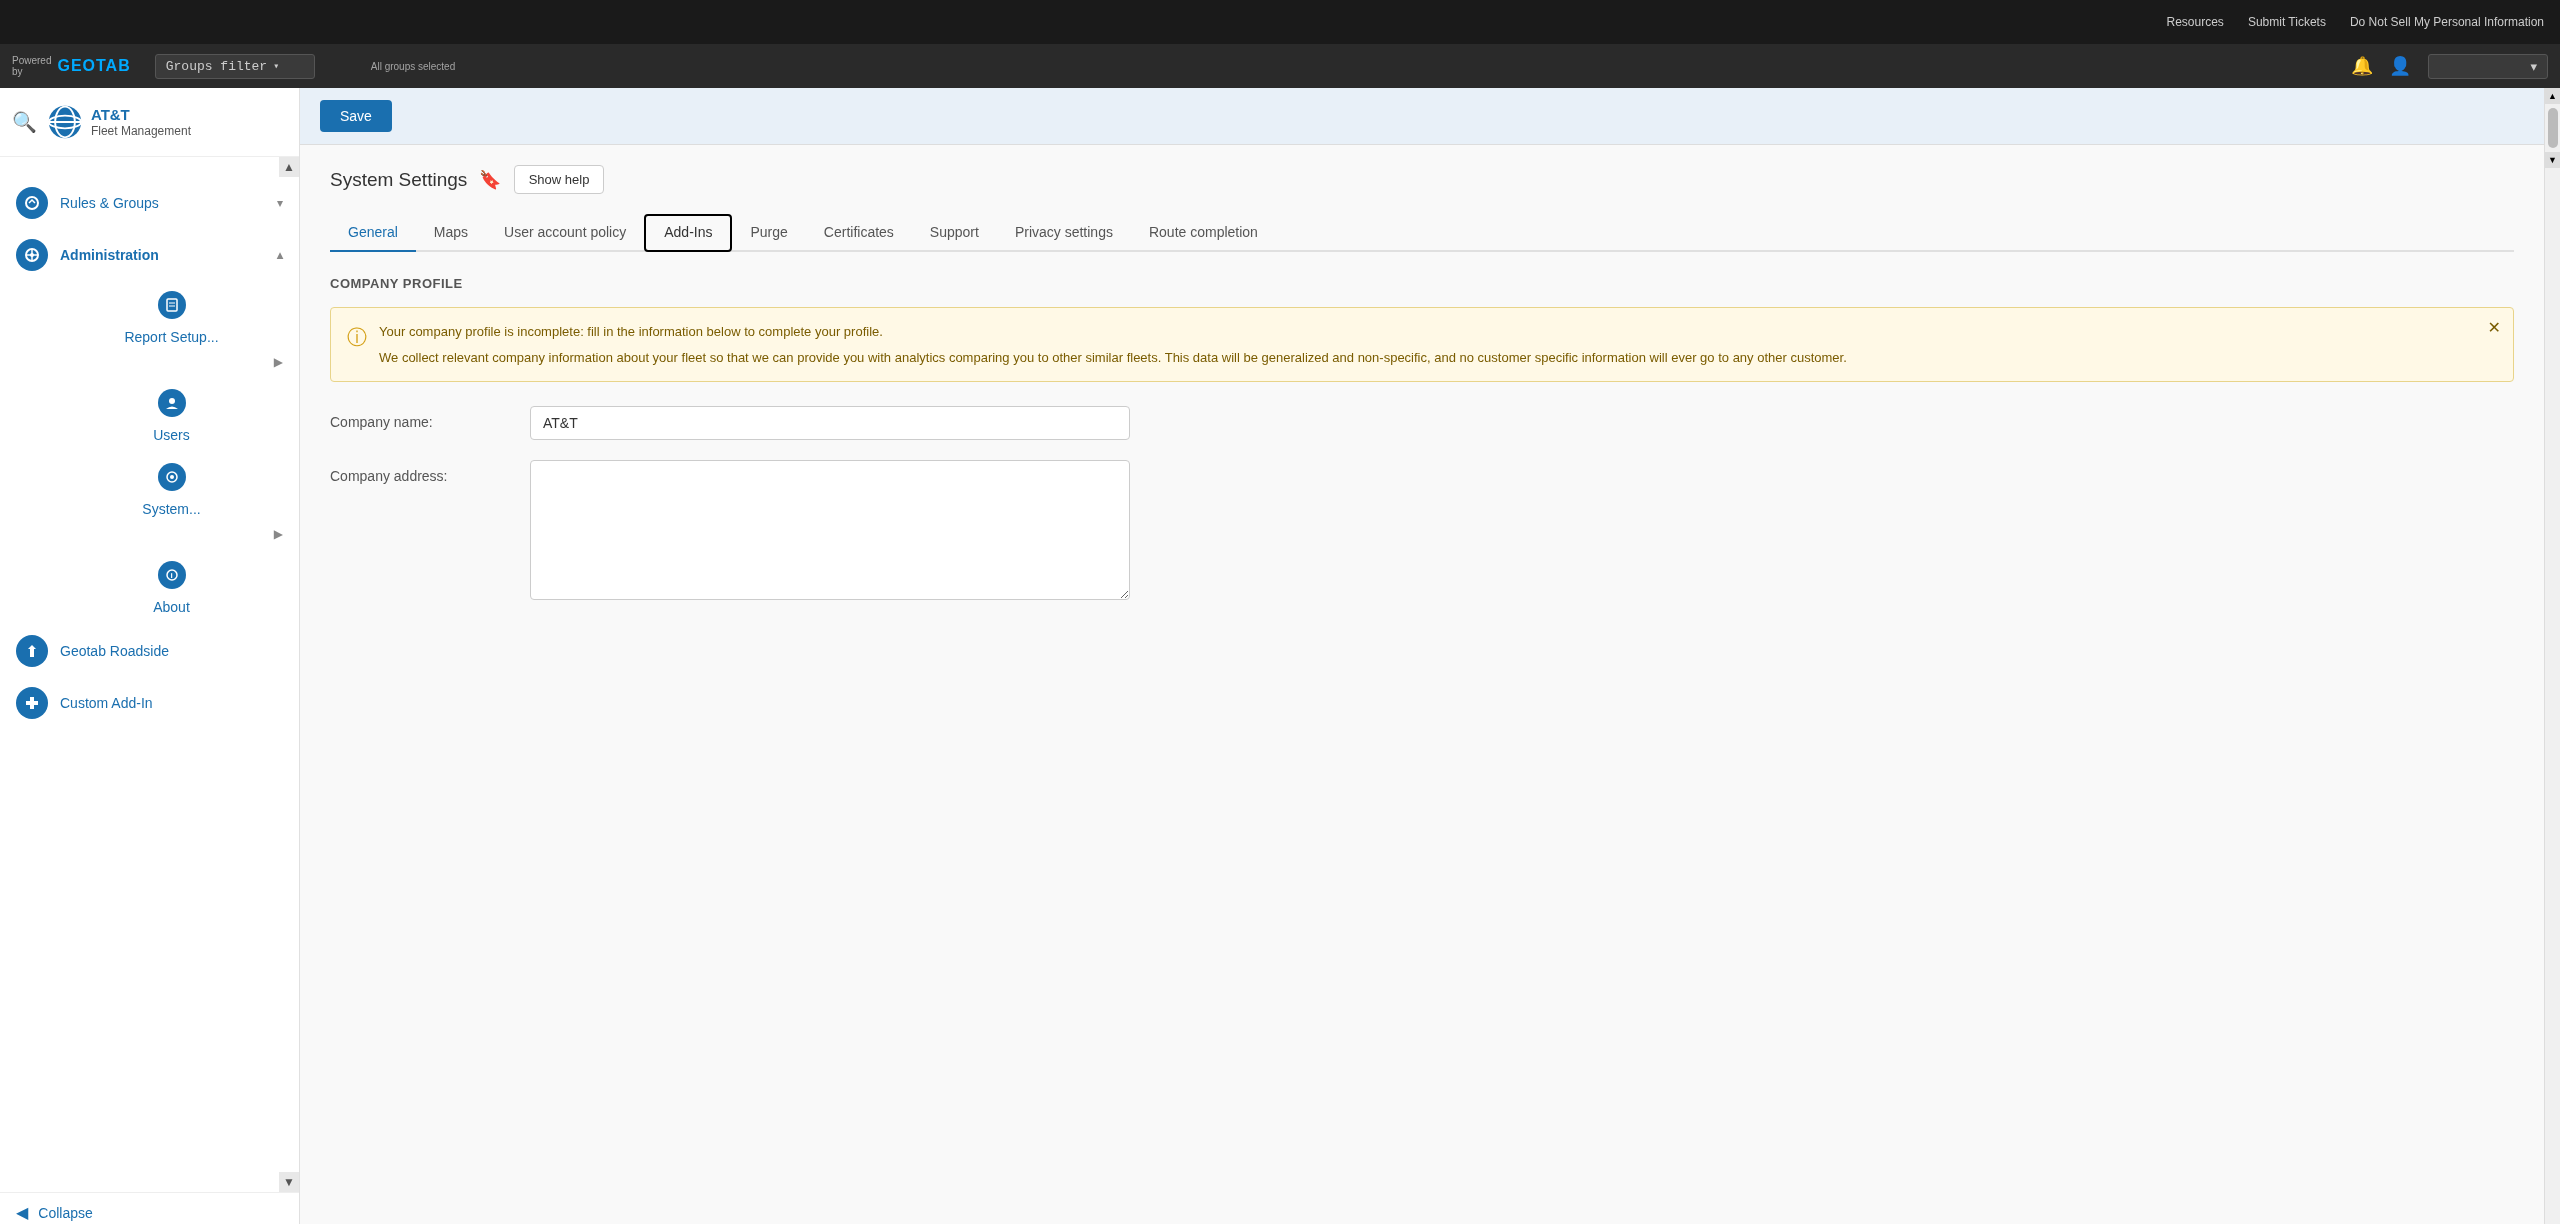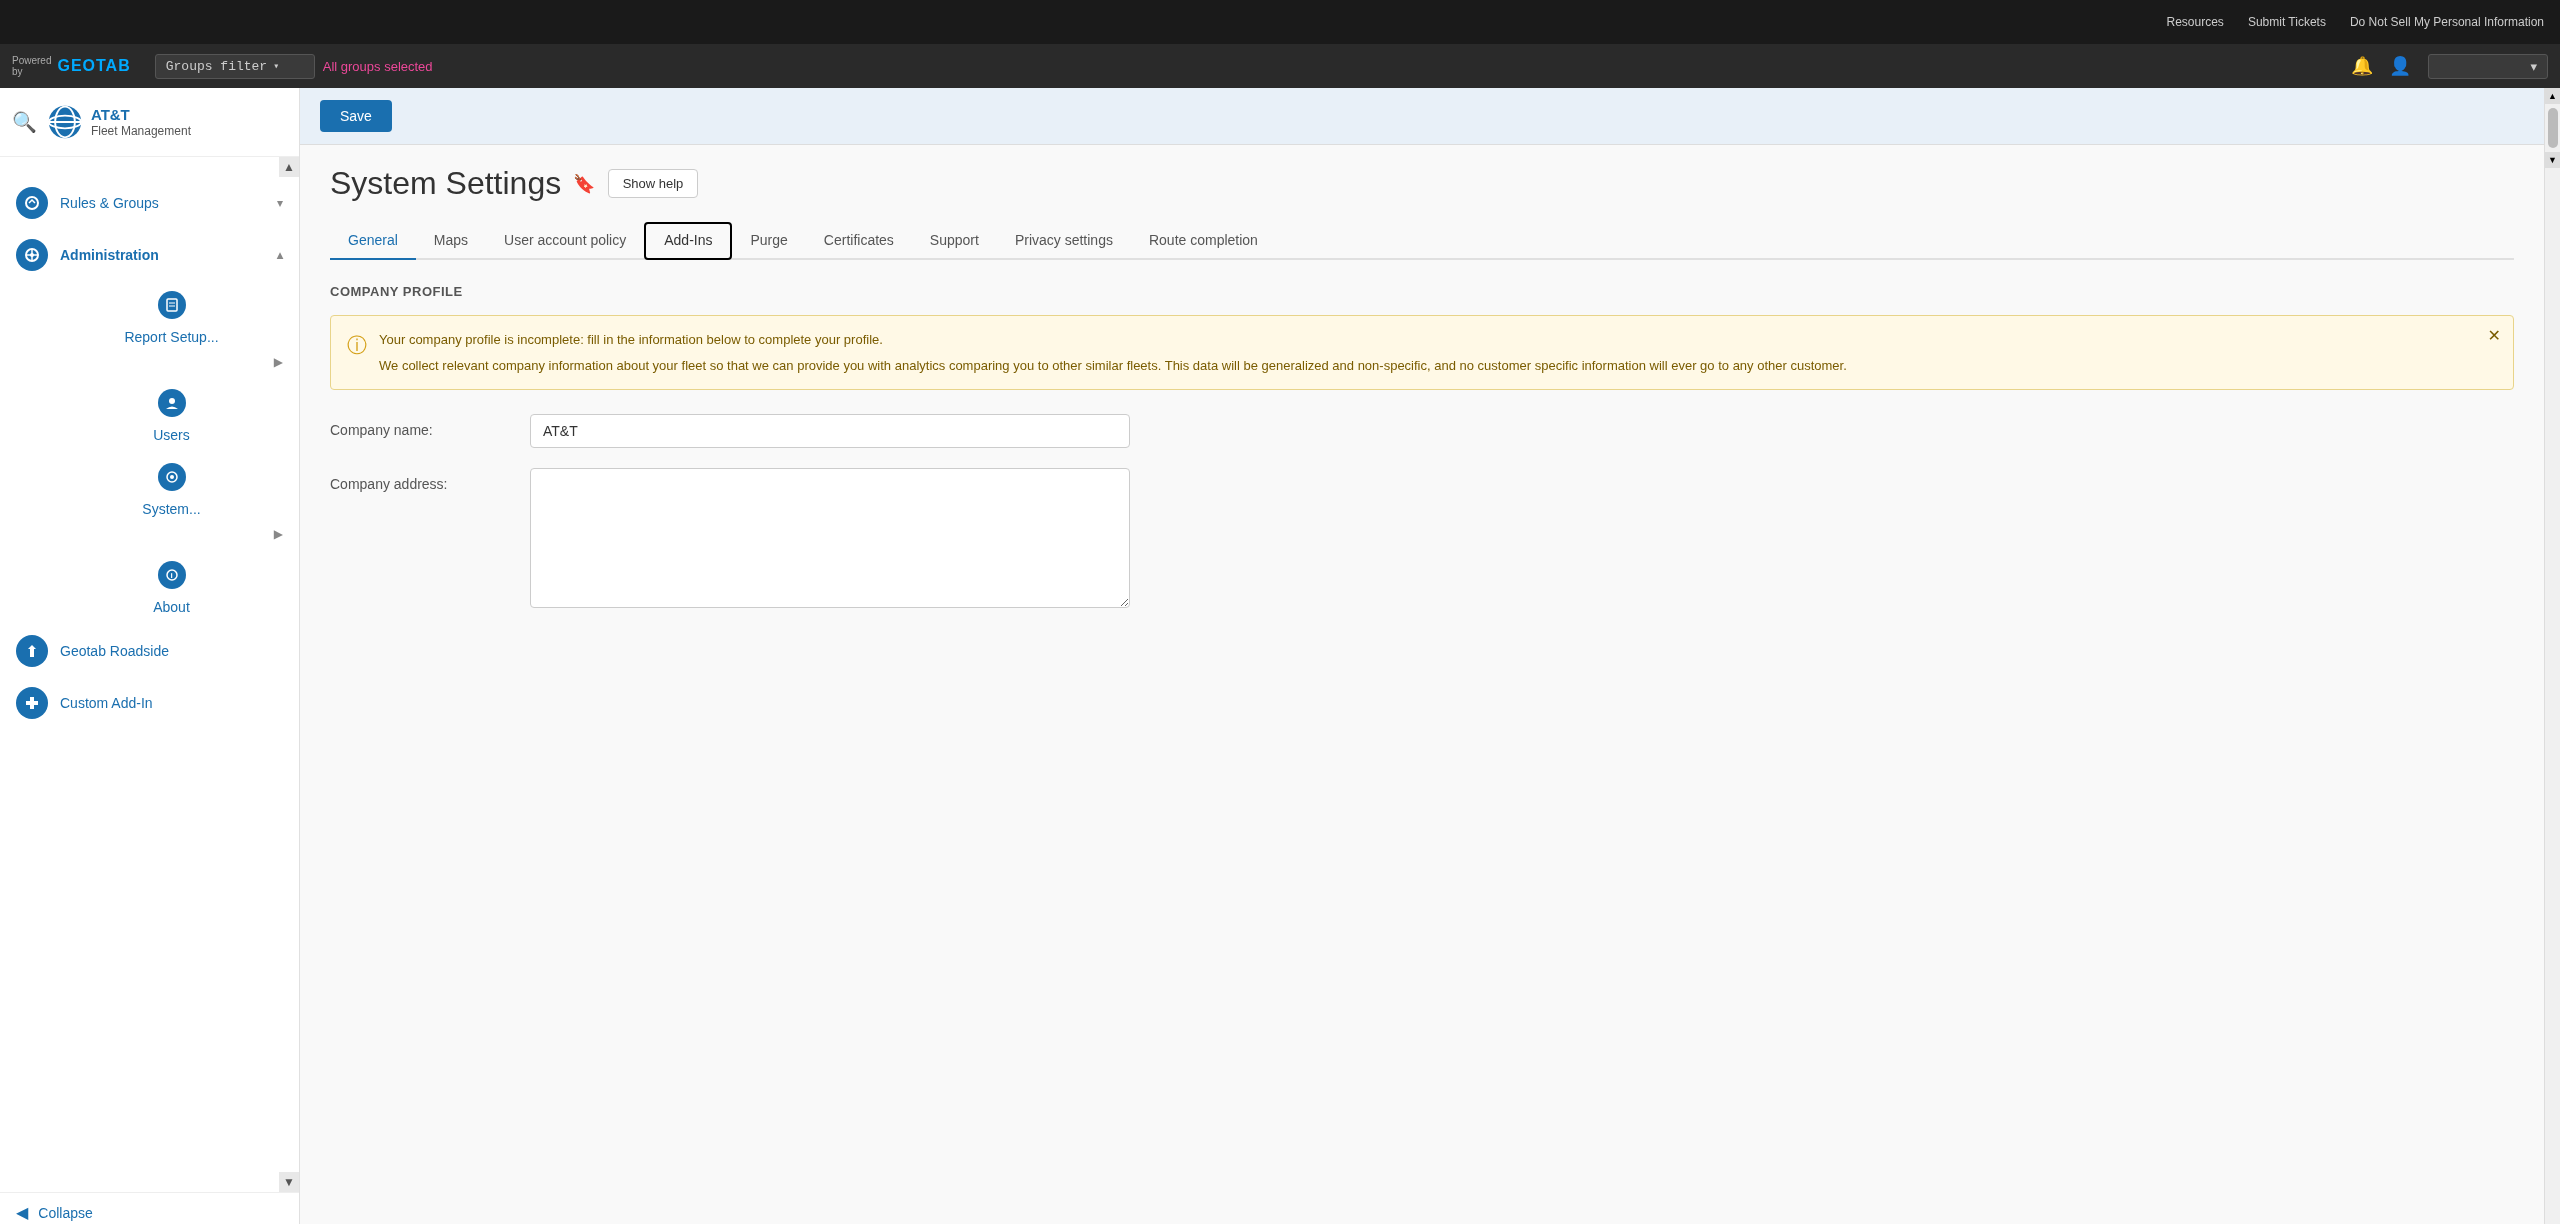--- a/index.html
+++ b/index.html
@@ -38,21 +38,21 @@
       border-radius: 3px;
       display: flex;
       align-items: center;
       gap: 6px;
       font-size: 13px;
       cursor: pointer;
       min-width: 160px;
       font-family: Liberation Mono, monospace;
     }
     .groups-filter-btn .chevron { font-size: 10px; }
-    .groups-selected { color: #ec4899; font-size: 13px; flex: 1; }
+    .groups-selected { color: #a3a3a3; font-size: 10px; flex: 1; margin-left: 48px; }
     .groups-bar-right { margin-left: auto; display: flex; align-items: center; gap: 16px; }
     .icon-bell, .icon-user { color: #ccc; font-size: 18px; cursor: pointer; }
     .user-dropdown {
       background: #3a3a3a;
       border: 1px solid #555;
       color: #ccc;
       padding: 4px 10px;
       border-radius: 3px;
       display: flex;
       align-items: center;
@@ -206,21 +206,21 @@
       padding: 20px 30px;
     }
 
     .page-title-row {
       display: flex;
       align-items: center;
       gap: 12px;
       margin-bottom: 20px;
     }
     .page-title {
-      font-size: 32px;
+      font-size: 19px;
       font-weight: 300;
       color: #333;
     }
     .bookmark-icon { color: #555; font-size: 18px; cursor: pointer; }
     .show-help-btn {
       background: white;
       border: 1px solid #ccc;
       padding: 6px 14px;
       border-radius: 4px;
       font-size: 13px;

